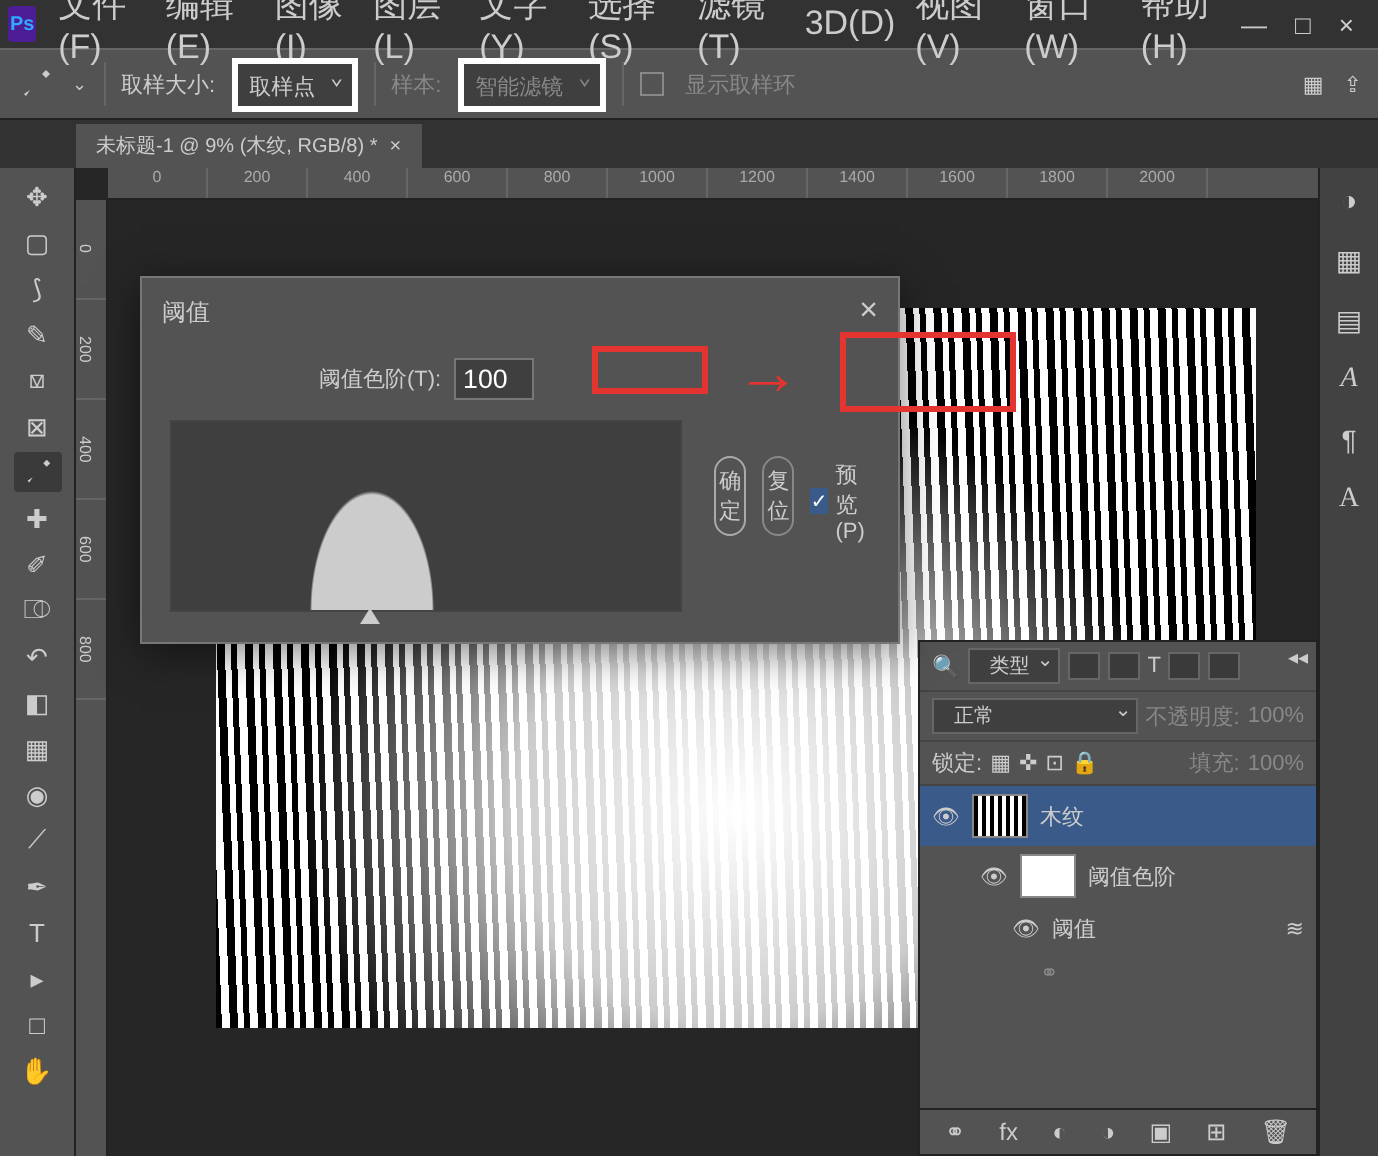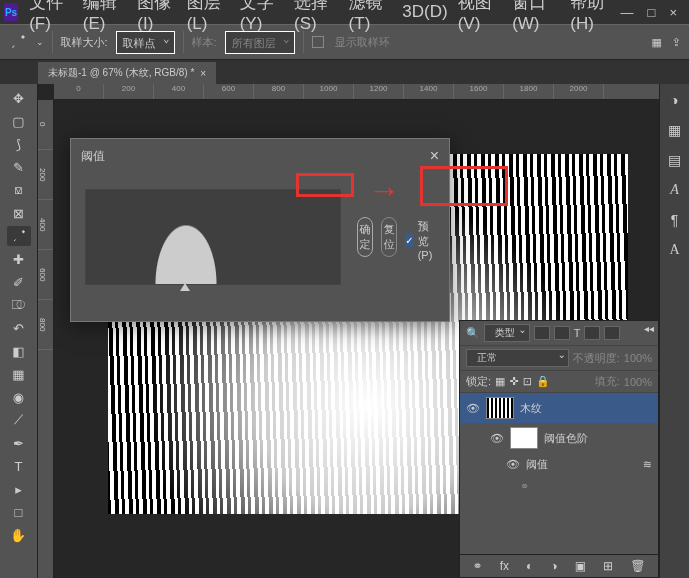--- a/index.html
+++ b/index.html
@@ -7,21 +7,21 @@
 
 
 .titlebar { height: 24px; background: #323232; display: flex; align-items: center; padding: 0 4px; }
 .ps-logo { width: 18px; height: 18px; background: #4c1d95; color: #31a8ff; display: flex; align-items: center; justify-content: center; font-weight: bold; font-size: 10px; border-radius: 2px; margin-right: 6px; }
 .menu-item { padding: 0 5px; font-size: 17px; cursor: default; }
 .win-controls { margin-left: auto; display: flex; gap: 14px; padding-right: 8px; font-size: 13px; }
 
 
 .optbar { height: 36px; background: #535353; border-top: 1px solid #666; border-bottom: 1px solid #222; display: flex; align-items: center; padding: 0 8px; gap: 8px; font-size: 11px; }
 .tool-ico { width: 20px; height: 20px; display: flex; align-items: center; justify-content: center; }
-.dropdown { background: #3f3f3f; border: 1px solid #ffffff; padding: 4px 18px 2px 6px; position: relative; font-family: Liberation Mono, monospace; }
+.dropdown { background: #3f3f3f; border: 3px solid #ffffff; padding: 4px 18px 2px 6px; position: relative; font-family: Liberation Mono, monospace; }
 .dropdown::after { content: "⌄"; position: absolute; right: 4px; top: 0; }
 .divider { width: 1px; height: 22px; background: #666; }
 .chk { width: 12px; height: 12px; border: 1px solid #888; display: inline-block; vertical-align: middle; margin-right: 3px; }
 .opt-end { margin-left: auto; display: flex; gap: 10px; }
 
 
 .tabbar { height: 24px; background: #323232; display: flex; align-items: flex-end; padding-left: 38px; }
 .doctab { background: #535353; padding: 4px 10px; font-size: 10px; display: flex; align-items: center; gap: 6px; }
 
 
@@ -110,33 +110,33 @@
     <svg width="16" height="16" viewBox="0 0 16 16">
         <path d="M13 1l2 2-2 2-1-1-7 7-2 3-1-1 3-2 7-7-1-1z" fill="#ccc"></path>
       </svg>
   </div>
   <span style="font-size:9px">⌄</span>
   <div class="divider"></div>
   <span>取样大小:</span>
   <div class="dropdown">取样点</div>
   <div class="divider"></div>
   <span style="color:#888">样本:</span>
-  <div class="dropdown" style="color:#888">所有图层</div>
+  <div class="dropdown" style="color:#888">智能滤镜</div>
   <div class="divider"></div>
   <span class="chk"></span>
   <span style="color:#888">显示取样环</span>
   <div class="opt-end">
     <span>▦</span>
     <span>⇪</span>
   </div>
 </div>
 
 <div class="tabbar">
   <div class="doctab">
-    <span>未标题-1 @ 67% (木纹, RGB/8) *</span>
+    <span>未标题-1 @ 9% (木纹, RGB/8) *</span>
     <span>×</span>
   </div>
 </div>
 
 <div class="main">
 
   <div class="toolbox">
     <div class="tbtn">✥</div>
     <div class="tbtn">▢</div>
     <div class="tbtn">⟆</div>
@@ -254,20 +254,24 @@
   </div>
 </div>
 
 <div class="dialog">
   <div class="dlg-title">
     <span>阈值</span>
     <span style="font-size:16px">×</span>
   </div>
   <div class="dlg-body">
     <div class="dlg-left">
+      <div class="dlg-row">
+        <span>阈值色阶(T):</span>
+        <input class="val-box" value="100" style="">
+      </div>
       <div class="histo">
         <div class="histo-curve"></div>
       </div>
       <div class="slider-track">
         <div class="slider-thumb"></div>
       </div>
     </div>
     <div class="dlg-right">
       <div class="btn primary">确定</div>
       <div class="btn">复位</div>

